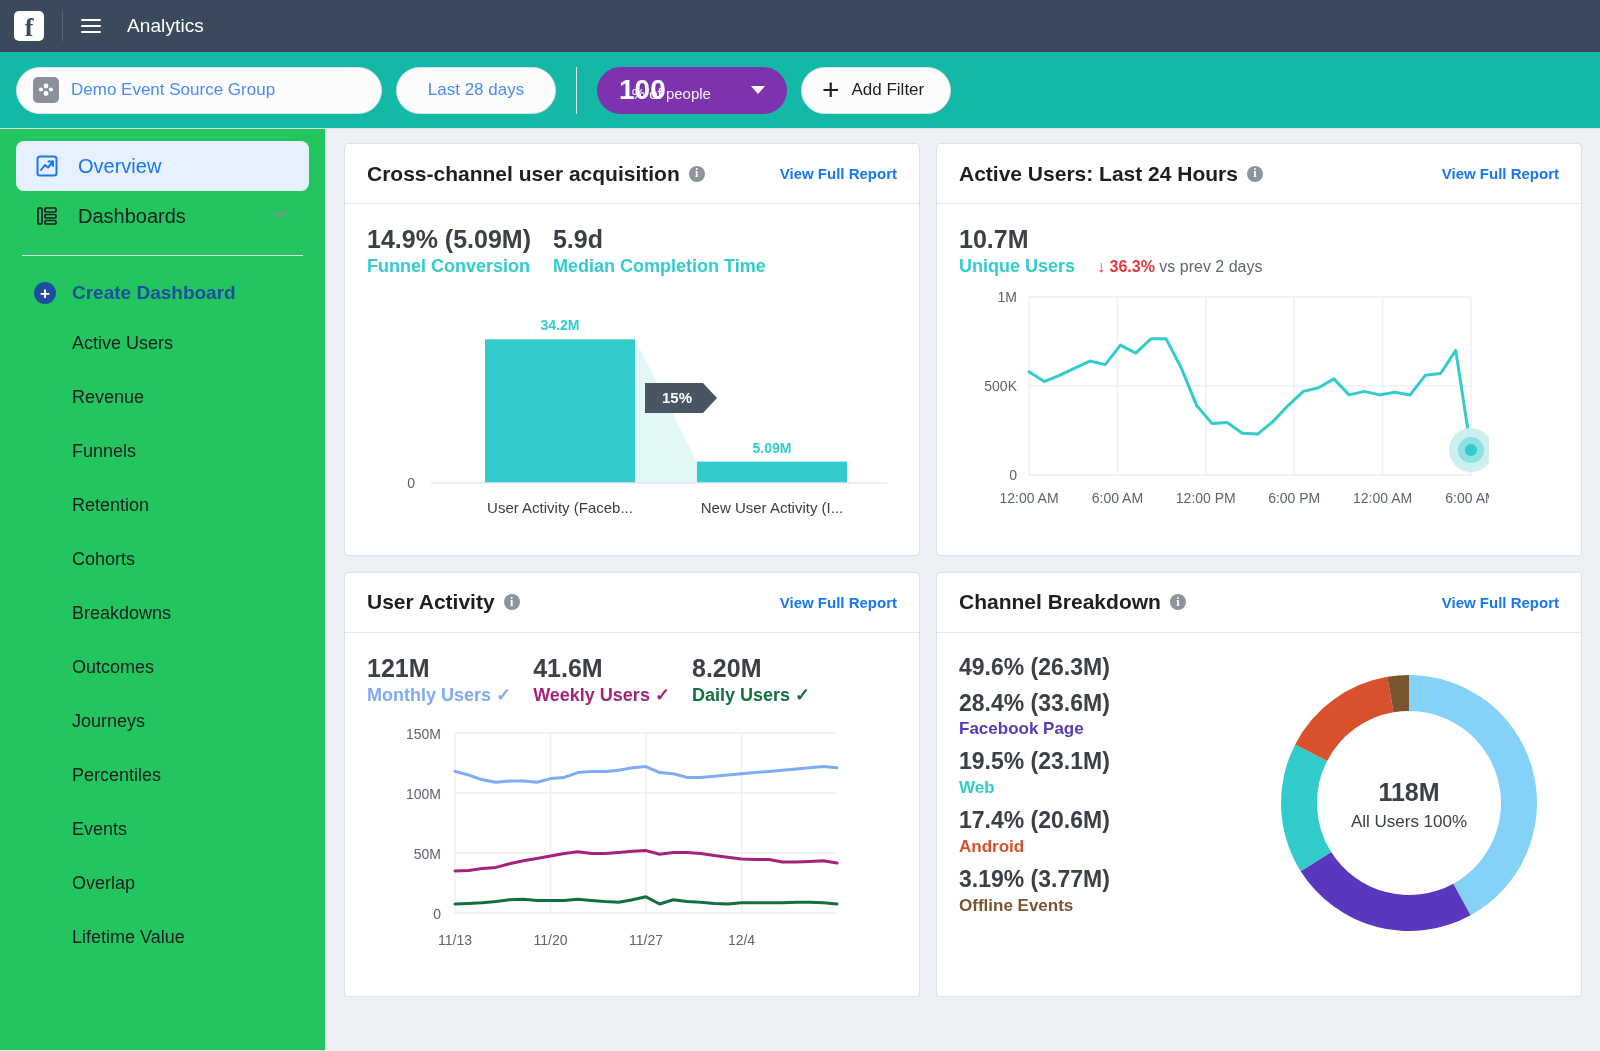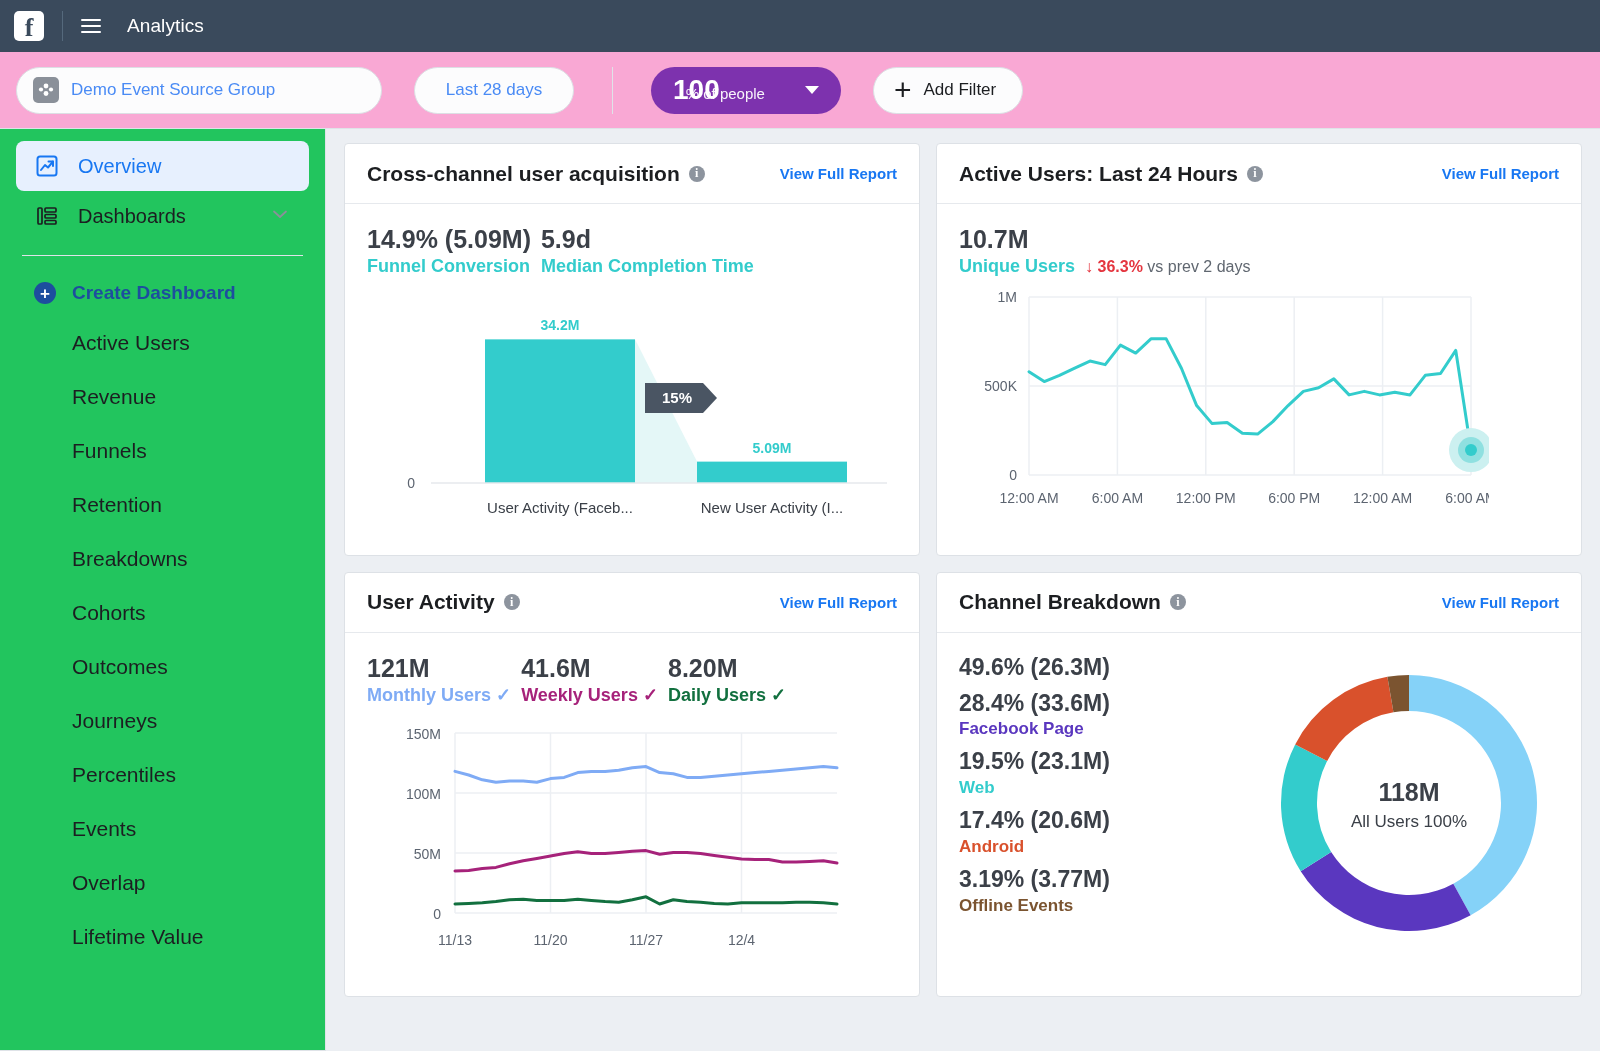--- a/index.html
+++ b/index.html
@@ -21,22 +21,22 @@
     color: #3a4a5c; font-weight: bold; font-size: 26px;
     font-family: "Liberation Serif", serif; line-height: 0.95; overflow: hidden;
   }
   .hdr-divider { width: 1px; height: 30px; background: #55697c; margin: 0 18px; }
   .hamburger { width: 20px; display: flex; flex-direction: column; gap: 4px; cursor: pointer; }
   .hamburger span { display: block; height: 2px; background: #fff; border-radius: 1px; }
   .app-title { color: #fff; font-size: 19px; margin-left: 26px; letter-spacing: .1px; }
 
   
   .toolbar {
-    height: 77px; background: #f9a8d4; border-bottom: 1px solid #dfe3e8;
-    display: flex; align-items: center; padding: 10px 16px; gap: 32px;
+    height: 77px; background: #14b8a6; border-bottom: 1px solid #dfe3e8;
+    display: flex; align-items: center; padding: 10px 16px; gap: 14px;
   }
   .chip {
     height: 47px; border: 1px solid #dcdfe4; border-radius: 24px;
     display: flex; align-items: center; padding: 0 24px; background: #fcfcfd;
     cursor: pointer; color: #4a8bf5; font-size: 17px; white-space: nowrap;
   }
   .chip-esg { min-width: 366px; padding-left: 16px; gap: 12px; }
   .esg-icon {
     width: 26px; height: 26px; border-radius: 5px; background: #8a9099;
     display: flex; align-items: center; justify-content: center; flex: none;
@@ -74,41 +74,41 @@
   .create-row {
     display: flex; align-items: center; gap: 16px; height: 46px;
     margin: 0 16px; padding: 0 18px; color: #1d4e9e; font-size: 19px; font-weight: bold; cursor: pointer;
   }
   .plus-circle {
     width: 22px; height: 22px; border-radius: 50%; background: #1d4e9e; color: #fff;
     display: flex; align-items: center; justify-content: center; font-size: 17px; line-height: 1; flex: none;
   }
   .sub-item {
     height: 54px; display: flex; align-items: center;
-    padding-left: 72px; font-size: 21px; color: #1c1e21; cursor: pointer;
+    padding-left: 72px; font-size: 18px; color: #1c1e21; cursor: pointer;
   }
   .sidebar-bottom-border { position: absolute; left:0; right:0; bottom:0; height:1px; background:#dfe3e8; }
 
   
   .main { flex: 1; padding: 14px 18px; display: grid; grid-template-columns: 1fr 1fr; gap: 16px; align-content: start; }
   .card { background: #fff; border: 1px solid #dde1e6; border-radius: 4px; display: flex; flex-direction: column; }
   .card-head {
     height: 60px; display: flex; align-items: center; padding: 0 22px;
     border-bottom: 1px solid #e6e9ed;
   }
   .card-title { font-size: 21px; font-weight: bold; color: #1c1e21; display: flex; align-items: center; gap: 9px; }
   .info-i {
     width: 16px; height: 16px; border-radius: 50%; background: #8d949e; color: #fff;
     font-size: 12px; font-weight: bold; display: flex; align-items: center; justify-content: center;
     font-family: "Liberation Serif", serif;
   }
   .view-full { margin-left: auto; color: #1877f2; font-size: 15px; font-weight: bold; cursor: pointer; }
   .card-body { flex: 1; padding: 20px 22px 14px; position: relative; }
 
-  .metrics { display: flex; gap: 10px; }
+  .metrics { display: flex; gap: 22px; }
   .metric .big { font-size: 25px; font-weight: bold; color: #3b4048; line-height: 1.25; }
   .metric .lbl { font-size: 18px; font-weight: bold; line-height: 1.3; }
   .delta { font-size: 16px; color: #606770; align-self: flex-end; padding-bottom: 3px; }
   .delta b { color: #e4353f; }
 
   
   .axis-txt { font-size: 14px; fill: #5c6470; font-family: "Liberation Sans", sans-serif; }
   .bar-lbl { font-size: 14px; font-weight: bold; fill: #33cccc; font-family: "Liberation Sans", sans-serif; }
   .cat-lbl { font-size: 15px; fill: #3b4048; font-family: "Liberation Sans", sans-serif; }
 
@@ -208,24 +208,24 @@
         <div class="sub-item">
           <span>Revenue</span>
         </div>
         <div class="sub-item">
           <span>Funnels</span>
         </div>
         <div class="sub-item">
           <span>Retention</span>
         </div>
         <div class="sub-item">
+          <span>Cohorts</span>
+        </div>
+        <div class="sub-item">
           <span>Breakdowns</span>
-        </div>
-        <div class="sub-item">
-          <span>Cohorts</span>
         </div>
         <div class="sub-item">
           <span>Outcomes</span>
         </div>
         <div class="sub-item">
           <span>Journeys</span>
         </div>
         <div class="sub-item">
           <span>Percentiles</span>
         </div>

